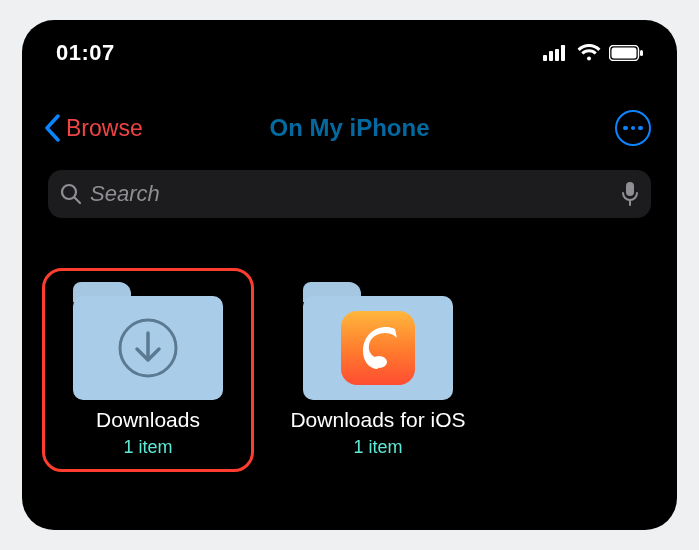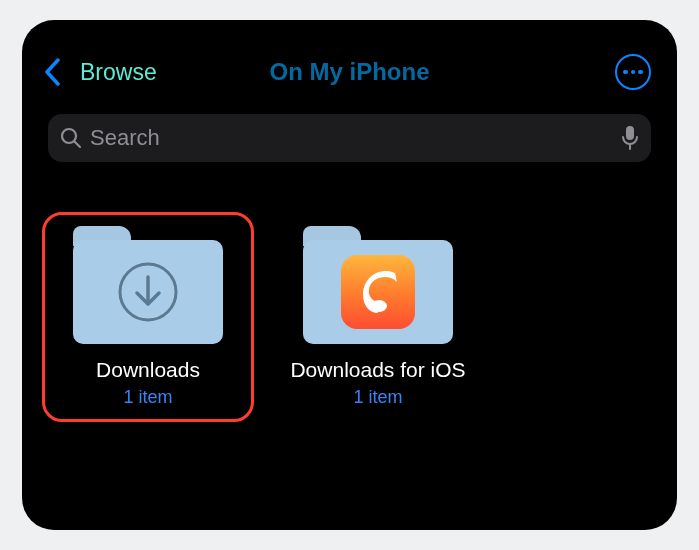--- a/index.html
+++ b/index.html
@@ -6,55 +6,77 @@
     body { background: #eef0f1; display: flex; align-items: center; justify-content: center; height: 550px; }
     .device-frame { width: 699px; height: 550px; background: #eef0f1; display: flex; align-items: center; justify-content: center; }
     .phone-crop { width: 655px; height: 510px; background: #000; border-radius: 32px; position: relative; overflow: hidden; }
 
     .status-bar { display: flex; justify-content: space-between; align-items: center; padding: 18px 34px 8px 34px; height: 56px; color: #fff; }
     .status-time { font-size: 22px; font-weight: 600; letter-spacing: 0.5px; }
     .status-icons { display: flex; gap: 8px; align-items: center; }
     .status-icons svg { display:block; }
 
     .nav-bar { position: relative; display: flex; align-items: center; justify-content: center; height: 56px; padding: 0 26px; margin-top: 24px; }
-    .nav-left { position: absolute; left: 22px; display: flex; align-items: center; gap: 18px; color: #5eead4; font-size: 24px; }
+    .nav-left { position: absolute; left: 22px; display: flex; align-items: center; gap: 4px; color: #ef4444; font-size: 24px; }
     .back-chevron { display:block; }
     .back-label { font-size: 23px; font-weight: 400; }
     .nav-title { color: #0369a1; font-size: 24px; font-weight: 600; }
     .nav-right { position: absolute; right: 26px; display: flex; align-items: center; }
 
     .more-circle { width: 36px; height: 36px; border: 2px solid #0a84ff; border-radius: 50%; display:flex; align-items:center; justify-content:center; gap:3px; }
     .more-circle span { width: 4.5px; height: 4.5px; background:#0a84ff; border-radius:50%; display:block; }
 
-    .search-bar { margin: 14px 26px 0 26px; background: #1c1c1e; border-radius: 14px; height: 48px; display: flex; align-items: center; padding: 0 12px; gap: 8px; }
+    .search-bar { margin: 14px 26px 0 26px; background: #1c1c1e; border-radius: 14px; height: 48px; display: flex; align-items: center; padding: 0 12px; gap: 8px; font-style: italic; }
     .search-placeholder { color: #8e8e93; font-size: 22px; flex: 1; }
     .search-bar svg { flex-shrink: 0; }
 
     .content { padding: 64px 34px 20px 34px; display: flex; gap: 46px; }
 
     .folder-item { width: 184px; display: flex; flex-direction: column; align-items: center; position: relative; }
     .folder-item.highlighted { }
     .highlight-ring { position:absolute; left:-14px; top:-14px; right:-14px; bottom:-14px; border: 3px solid #ff3d2e; border-radius: 20px; }
 
     .folder-icon { width: 150px; height: 118px; position: relative; margin-bottom: 6px; }
     .folder-body { position:absolute; left:0; right:0; bottom:0; top:14px; background:#a9cce8; border-radius: 10px; }
     .folder-tab { position:absolute; left:0; top:0; width:58px; height:20px; background:#a5c7e2; border-radius: 8px 12px 0 0; }
     .folder-inner-wrap { position:absolute; inset:14px 0 0 0; display:flex; align-items:center; justify-content:center; }
 
     .app-thumb { width: 74px; height: 74px; border-radius: 16px; background: linear-gradient(180deg,#ffb73c 0%,#ff7a2d 55%,#ff4d32 100%); display:flex; align-items:center; justify-content:center; }
 
-    .item-label { color:#fff; font-size: 21px; font-weight: 400; text-align:center; line-height:1.3; margin-top:6px; }
-    .item-sub { color:#3b82f6; font-size: 18px; text-align:center; margin-top:4px; }
+    .item-label { color:#fff; font-size: 21px; font-weight: 400; text-align:center; line-height:1.3; }
+    .item-sub { color:#5eead4; font-size: 18px; text-align:center; margin-top:4px; }
   </style>
 </head>
 <body>
 
 <div class="device-frame">
   <div class="phone-crop">
 
+    <div class="status-bar">
+      <div class="status-time">01:07</div>
+      <div class="status-icons">
+        <svg width="26" height="16" viewBox="0 0 26 16">
+          <rect x="0" y="10" width="4" height="6" rx="1" fill="#fff"></rect>
+          <rect x="6" y="6" width="4" height="10" rx="1" fill="#fff"></rect>
+          <rect x="12" y="4" width="4" height="12" rx="1" fill="#fff"></rect>
+          <rect x="18" y="0" width="4" height="16" rx="1" fill="#fff"></rect>
+          <circle cx="20" cy="2" r="2.2" fill="#fff"></circle>
+        </svg>
+        <svg width="24" height="18" viewBox="0 0 24 18">
+          <path d="M12 16.5a2 2 0 1 0 0-4 2 2 0 0 0 0 4Z" fill="#fff"></path>
+          <path d="M4.2 8.4a11 11 0 0 1 15.6 0l-2.2 2.2a8 8 0 0 0-11.2 0L4.2 8.4Z" fill="#fff"></path>
+          <path d="M0.5 4.7a16.3 16.3 0 0 1 23 0l-2.2 2.2a13.2 13.2 0 0 0-18.6 0L0.5 4.7Z" fill="#fff"></path>
+        </svg>
+        <svg width="34" height="16" viewBox="0 0 34 16">
+          <rect x="0.5" y="0.5" width="29" height="15" rx="4" fill="none" stroke="#fff" stroke-width="1.5"></rect>
+          <rect x="2.5" y="2.5" width="25" height="11" rx="2.5" fill="#fff"></rect>
+          <rect x="31" y="5" width="3" height="6" rx="1.5" fill="#fff"></rect>
+        </svg>
+      </div>
+    </div>
 
     <div class="nav-bar">
       <div class="nav-left">
         <svg class="back-chevron" width="18" height="28" viewBox="0 0 18 28">
           <path d="M14 2 L3 14 L14 26" fill="none" stroke="#0a84ff" stroke-width="3.5" stroke-linecap="round" stroke-linejoin="round"></path>
         </svg>
         <span class="back-label">Browse</span>
       </div>
       <div class="nav-title">On My iPhone</div>
       <div class="nav-right">

